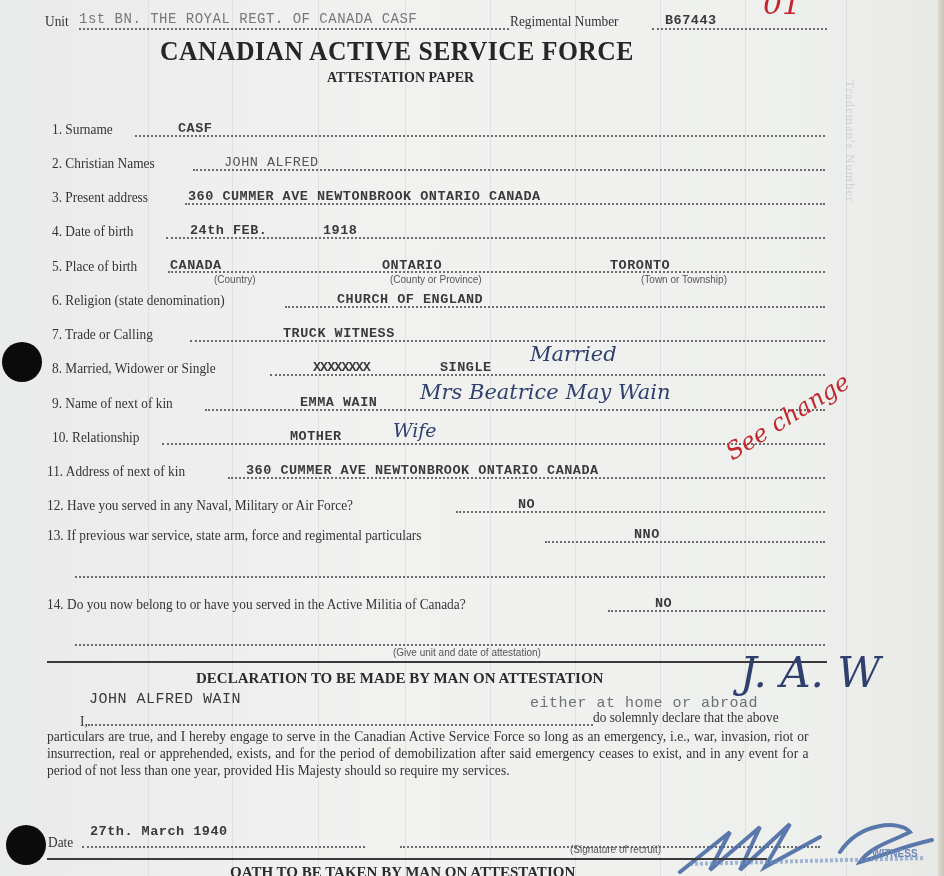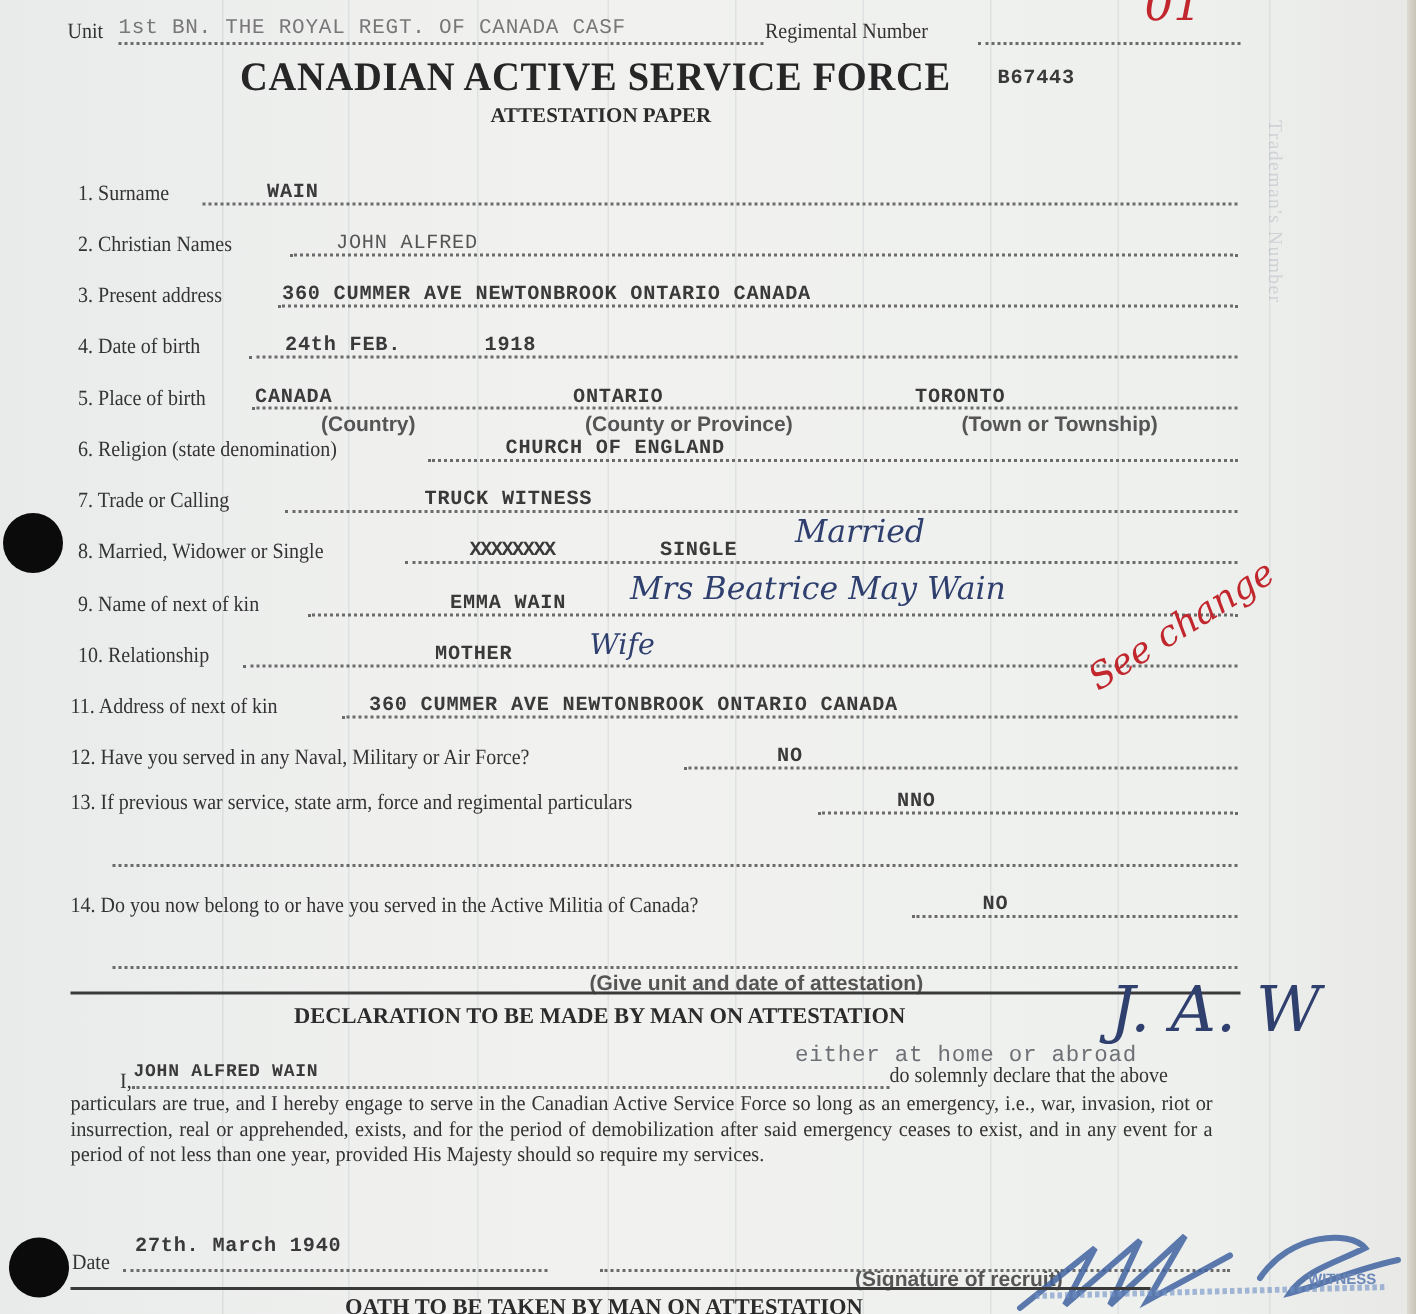--- a/index.html
+++ b/index.html
@@ -18,21 +18,21 @@
   .faint-vert {
     position: absolute; left: 842px; top: 80px; writing-mode: vertical-rl;
     font-size: 13px; color: rgba(120,130,150,0.25); letter-spacing: 1px;
   }
 
   .abs { position: absolute; white-space: nowrap; }
   .label { font-family: "Liberation Serif", serif; font-size: 14.5px; color: #333; transform: scaleX(0.92); transform-origin: left center; }
   .typed { font-family: "Liberation Mono", "DejaVu Sans Mono", monospace; font-weight: bold; font-size: 13.5px; color: #3a3a3a; letter-spacing: 0.5px; }
   .typed-light { font-family: "Liberation Mono", "DejaVu Sans Mono", monospace; font-size: 15px; color: #6d7075; letter-spacing: 0.5px; }
   .dots { position: absolute; height: 0; border-bottom: 2px dotted #6b6b6b; }
-  .small-caption { font-family: "Liberation Sans", sans-serif; font-size: 14px; font-weight: bold; color: #555; }
+  .small-caption { font-family: "Liberation Sans", sans-serif; font-size: 10px; font-weight: normal; color: #555; }
   .hw { font-family: "DejaVu Serif", serif; font-style: italic; color: #2f3f6e; }
   .hw-red { font-family: "DejaVu Serif", serif; font-style: italic; color: #c1272d; }
 
   .title-main { font-family: "Liberation Serif", serif; font-weight: bold; font-size: 27px; letter-spacing: 0.5px; color: #262626; transform: scaleX(0.95); transform-origin: left center; }
   .title-sub { font-family: "Liberation Serif", serif; font-weight: bold; font-size: 14px; color: #2b2b2b; }
   .decl-title { font-family: "Liberation Serif", serif; font-weight: bold; font-size: 15px; color: #2b2b2b; }
   .para { font-family: "Liberation Serif", serif; font-size: 14px; color: #333; line-height: 17px; white-space: normal; width: 785px; text-align: justify; transform: scaleX(0.97); transform-origin: left top; }
   .rule { position: absolute; height: 2px; background: #3a3a3a; }
   .punch { position: absolute; width: 40px; height: 40px; border-radius: 50%; background: #0b0b0b; }
 </style>
@@ -52,29 +52,29 @@
   <div class="edge"></div>
   <div class="faint-vert">Trademan's Number</div>
 
   <div class="punch" style="left:2px; top:342px;"></div>
   <div class="punch" style="left:6px; top:825px;"></div>
 
   <span class="abs label" style="left:45px; top:13px;">Unit</span>
   <span class="abs typed-light" style="left:79px; top:11px; font-size:14px; color:#777;">1st BN. THE ROYAL REGT. OF CANADA CASF</span>
   <div class="dots" style="left:79px; top:28px; width:430px;"></div>
   <span class="abs label" style="left:510px; top:13px;">Regimental Number</span>
-  <span class="abs typed" style="left:665px; top:13px;margin-top:32px;">B67443</span>
+  <span class="abs typed" style="left:665px; top:13px;">B67443</span>
   <div class="dots" style="left:652px; top:28px; width:175px;"></div>
   <span class="abs hw-red" style="left:763px; top:-14px; font-size:30px;">01</span>
 
   <span class="abs title-main" style="left:160px; top:36px;">CANADIAN ACTIVE SERVICE FORCE</span>
   <span class="abs title-sub" style="left:327px; top:70px;">ATTESTATION PAPER</span>
 
   <span class="abs label" style="left:52px; top:121px;"><span>1.</span> <span>Surname</span></span>
-  <span class="abs typed" style="left:178px; top:121px;">WAIN</span>
+  <span class="abs typed" style="left:178px; top:121px;">CASF</span>
   <div class="dots" style="left:135px; top:135px; width:690px;"></div>
 
   <span class="abs label" style="left:52px; top:155px;"><span>2.</span> <span>Christian Names</span></span>
   <span class="abs typed" style="left:224px; top:155px; font-weight:normal; color:#555;">JOHN   ALFRED</span>
   <div class="dots" style="left:193px; top:169px; width:632px;"></div>
 
   <span class="abs label" style="left:52px; top:189px;"><span>3.</span> <span>Present address</span></span>
   <span class="abs typed" style="left:188px; top:189px;">360 CUMMER AVE NEWTONBROOK ONTARIO CANADA</span>
   <div class="dots" style="left:185px; top:203px; width:640px;"></div>
 
@@ -119,38 +119,38 @@
   <span class="abs label" style="left:47px; top:463px;"><span>11.</span> <span>Address of next of kin</span></span>
   <span class="abs typed" style="left:246px; top:463px;">360 CUMMER AVE NEWTONBROOK ONTARIO CANADA</span>
   <div class="dots" style="left:228px; top:477px; width:597px;"></div>
   <span class="abs hw-red" style="left:728px; top:440px; font-size:24px; transform:rotate(-32deg); transform-origin:left center;">See change</span>
 
   <span class="abs label" style="left:47px; top:497px;"><span>12.</span> <span>Have you served in any Naval, Military or Air Force?</span></span>
   <span class="abs typed" style="left:518px; top:497px;">NO</span>
   <div class="dots" style="left:456px; top:511px; width:369px;"></div>
 
   <span class="abs label" style="left:47px; top:527px;"><span>13.</span> <span>If previous war service, state arm, force and regimental particulars</span></span>
-  <span class="abs typed" style="left:586px; top:527px;padding-left:12px;">NNO</span>
+  <span class="abs typed" style="left:622px; top:527px;padding-left:12px;">NNO</span>
   <div class="dots" style="left:545px; top:541px; width:280px;"></div>
   <div class="dots" style="left:75px; top:576px; width:750px;"></div>
 
   <span class="abs label" style="left:47px; top:596px;"><span>14.</span> <span>Do you now belong to or have you served in the Active Militia of Canada?</span></span>
   <span class="abs typed" style="left:655px; top:596px;">NO</span>
   <div class="dots" style="left:608px; top:610px; width:217px;"></div>
   <div class="dots" style="left:75px; top:644px; width:750px;"></div>
   <span class="abs small-caption" style="left:393px; top:647px;">(Give unit and date of attestation)</span>
 
   <div class="rule" style="left:47px; top:661px; width:780px;"></div>
 
   <span class="abs decl-title" style="left:196px; top:670px;">DECLARATION TO BE MADE BY MAN ON ATTESTATION</span>
   <span class="abs hw" style="left:740px; top:648px; font-size:42px;">J. A. W</span>
   <span class="abs typed-light" style="left:530px; top:695px;">either at home or abroad</span>
 
   <span class="abs label" style="left:80px; top:713px;">I,</span>
-  <span class="abs typed" style="left:89px; top:707px; font-weight:bold; font-size:12px;">JOHN ALFRED WAIN</span>
+  <span class="abs typed" style="left:89px; top:691px; font-weight:normal; font-size:15px;">JOHN ALFRED WAIN</span>
   <div class="dots" style="left:88px; top:724px; width:505px;"></div>
   <span class="abs label" style="left:593px; top:709px;">do solemnly declare that the above</span>
 
   <div class="abs para" style="left:47px; top:728px;">particulars are true, and I hereby engage to serve in the Canadian Active Service Force so long as an emergency, i.e., war, invasion, riot or insurrection, real or apprehended, exists, and for the period of demobilization after said emergency ceases to exist, and in any event for a period of not less than one year, provided His Majesty should so require my services.</div>
 
   <span class="abs label" style="left:48px; top:834px;">Date</span>
   <span class="abs typed" style="left:90px; top:824px;">27th. March 1940</span>
   <div class="dots" style="left:82px; top:846px; width:283px;"></div>
 
   <div class="dots" style="left:400px; top:846px; width:420px;"></div>

